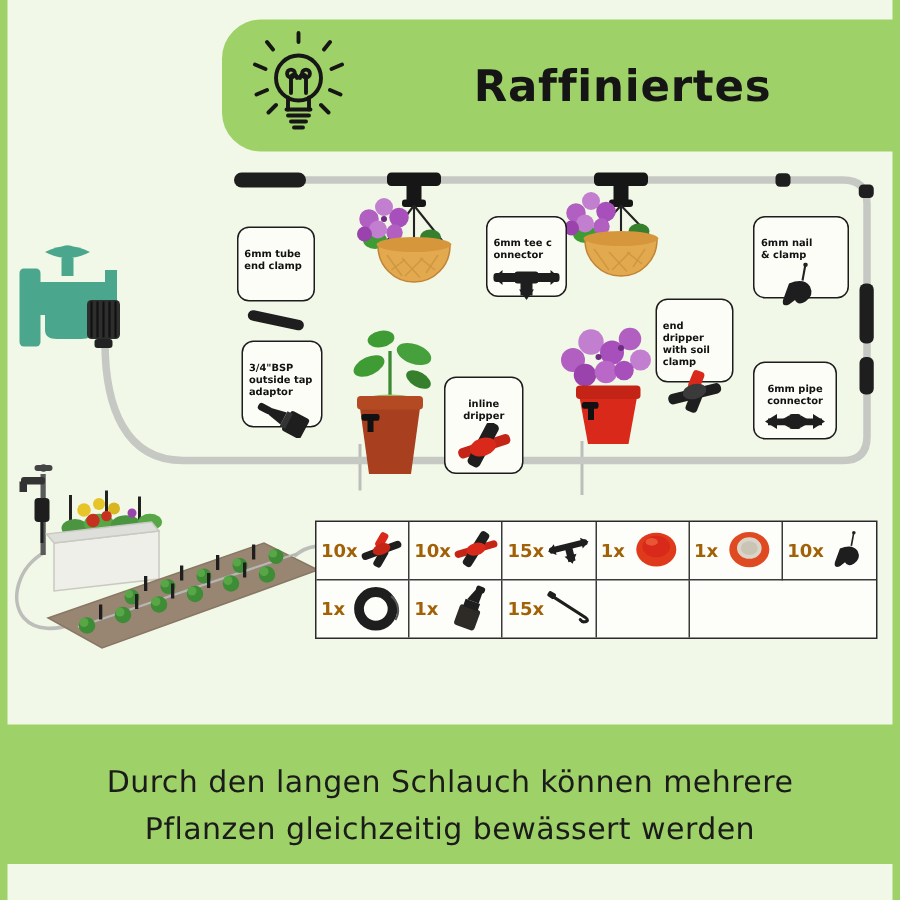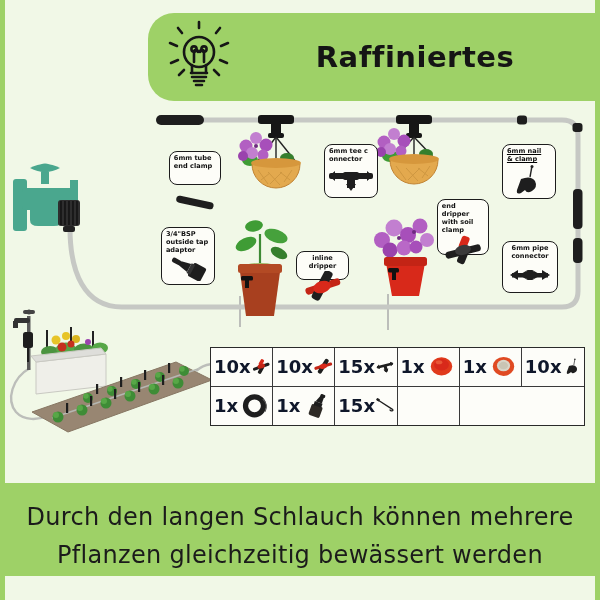--- a/index.html
+++ b/index.html
@@ -21,51 +21,51 @@
   .title-text{flex:1;text-align:center;color:#151515;font-weight:700;
     font-size:29px;line-height:1.38;letter-spacing:.5px;padding-right:10px;}
 
   
   .diagram-svg{position:absolute;left:0;top:100px;width:600px;height:370px;}
 
   
   .callout{
     position:absolute;background:#fdfdf8;border:1.6px solid #1c1c1c;border-radius:8px;
     display:flex;flex-direction:column;align-items:center;box-sizing:border-box;
-    padding:3px 2px 2px 2px;
+    padding:14px 2px 2px 2px;
   }
   .callout .cap{
     font-size:6.6px;font-weight:700;color:#111;line-height:1.2;
     white-space:pre-line;text-align:left;width:92%;
   }
   .callout .ic{flex:1;width:100%;display:flex;align-items:center;justify-content:center;}
 
   
   .parts-grid{
     position:absolute;left:210px;top:347px;width:375px;height:79px;
     display:grid;grid-template-columns:repeat(6,1fr);grid-template-rows:1fr 1fr;
     background:#fdfdf9;border:1.6px solid #2a2a2a;box-sizing:border-box;
   }
   .cell{
     border-right:1px solid #3a3a3a;border-bottom:1px solid #3a3a3a;
     display:flex;align-items:center;box-sizing:border-box;padding:1px 1px 1px 3px;
     overflow:hidden;
   }
   .cell:nth-child(6n){border-right:none;}
   .cell:nth-child(n+7){border-bottom:none;}
-  .qty{font-size:18px;font-weight:700;color:#0f172a;flex:0 0 auto;}
+  .qty{font-size:12px;font-weight:700;color:#a16207;flex:0 0 auto;}
   .cell svg{flex:1;min-width:0;}
 
   
   .footer-banner{
     position:absolute;left:0;top:483px;width:600px;height:93px;background:#9ed167;
     display:flex;align-items:center;justify-content:center;
   }
   .footer-text{
-    font-size:24px;font-weight:500;color:#1b1b1b;text-align:center;
+    font-size:20px;font-weight:500;color:#1b1b1b;text-align:center;
     line-height:1.55;white-space:pre-line;letter-spacing:.3px;margin-top:14px;
   }
 </style>
 </head>
 <body>
 
 <div class="page">
 
   <div class="side-strip left"></div>
   <div class="side-strip right"></div>
@@ -303,21 +303,21 @@
           <rect x="66" y="403" width="2.2" height="10"></rect>
             <rect x="90" y="396" width="2.2" height="10"></rect>
           <rect x="114" y="389" width="2.2" height="10"></rect>
             <rect x="138" y="382" width="2.2" height="10"></rect>
           <rect x="162" y="375" width="2.2" height="10"></rect>
         </g>
       </g>
     </g>
   </svg>
 
-  <div class="callout" style="left:169px;top:151px;width:52px;height:34px;gap:20px;">
+  <div class="callout" style="left:158px;top:151px;width:52px;height:50px;gap:20px;">
     <div class="cap">6mm tube
 end clamp</div>
     <div class="ic">
       <svg viewBox="0 0 46 22" width="46" height="22">
         <rect x="4" y="8" width="38" height="7" rx="3.5" fill="#1e1e1e" transform="rotate(12 23 11)"></rect>
       </svg>
     </div>
   </div>
 
   <div class="callout" style="left:324px;top:144px;width:54px;height:54px;">
@@ -328,21 +328,21 @@
         <rect x="2" y="7" width="44" height="6" rx="2" fill="#1e1e1e"></rect>
         <polygon points="2,10 8,5 8,15" fill="#1e1e1e"></polygon>
         <polygon points="46,10 40,5 40,15" fill="#1e1e1e"></polygon>
         <rect x="20" y="10" width="8" height="12" fill="#1e1e1e"></rect>
         <polygon points="24,25 19,18 29,18" fill="#1e1e1e"></polygon>
         <rect x="16" y="6" width="16" height="8" rx="2" fill="#1e1e1e"></rect>
       </svg>
     </div>
   </div>
 
-  <div class="callout" style="left:502px;top:144px;width:54px;height:55px;text-decoration:underline;">
+  <div class="callout" style="left:502px;top:144px;width:64px;height:55px;">
     <div class="cap">6mm nail
 &amp; clamp</div>
     <div class="ic">
       <svg viewBox="0 0 40 30" width="40" height="30">
         <line x1="23" y1="1" x2="21" y2="12" stroke="#222" stroke-width="1.4"></line>
         <circle cx="23" cy="1.5" r="1.5" fill="#222"></circle>
         <path d="M12 14 q10 -4 14 2 q3 6 -3 10 q-5 3 -7 -1 l-4 3 q-5 2 -4 -3 z" fill="#1e1e1e"></path>
       </svg>
     </div>
   </div>
@@ -356,21 +356,21 @@
         <g transform="rotate(28 23 13)">
           <rect x="26" y="5" width="14" height="15" rx="2" fill="#1e1e1e"></rect>
           <rect x="24" y="7" width="4" height="11" fill="#333"></rect>
           <polygon points="24,8 14,10 14,15 24,17" fill="#1e1e1e"></polygon>
           <rect x="5" y="10" width="10" height="5" rx="2" fill="#1e1e1e"></rect>
         </g>
       </svg>
     </div>
   </div>
 
-  <div class="callout" style="left:296px;top:251px;width:53px;height:29px;">
+  <div class="callout" style="left:296px;top:251px;width:53px;height:65px;">
     <div class="cap" style="text-align:center;">inline dripper</div>
     <div class="ic">
       <svg viewBox="0 0 44 32" width="44" height="32">
         <rect x="4" y="12" width="36" height="7" rx="3" fill="#c42516" transform="rotate(-18 22 16)"></rect>
         <rect x="16" y="-1" width="9" height="32" rx="3" fill="#1e1e1e" transform="rotate(28 22 16)"></rect>
         <ellipse cx="21" cy="16" rx="9" ry="6" transform="rotate(-18 21 16)" fill="#d8291a"></ellipse>
       </svg>
     </div>
   </div>
 

